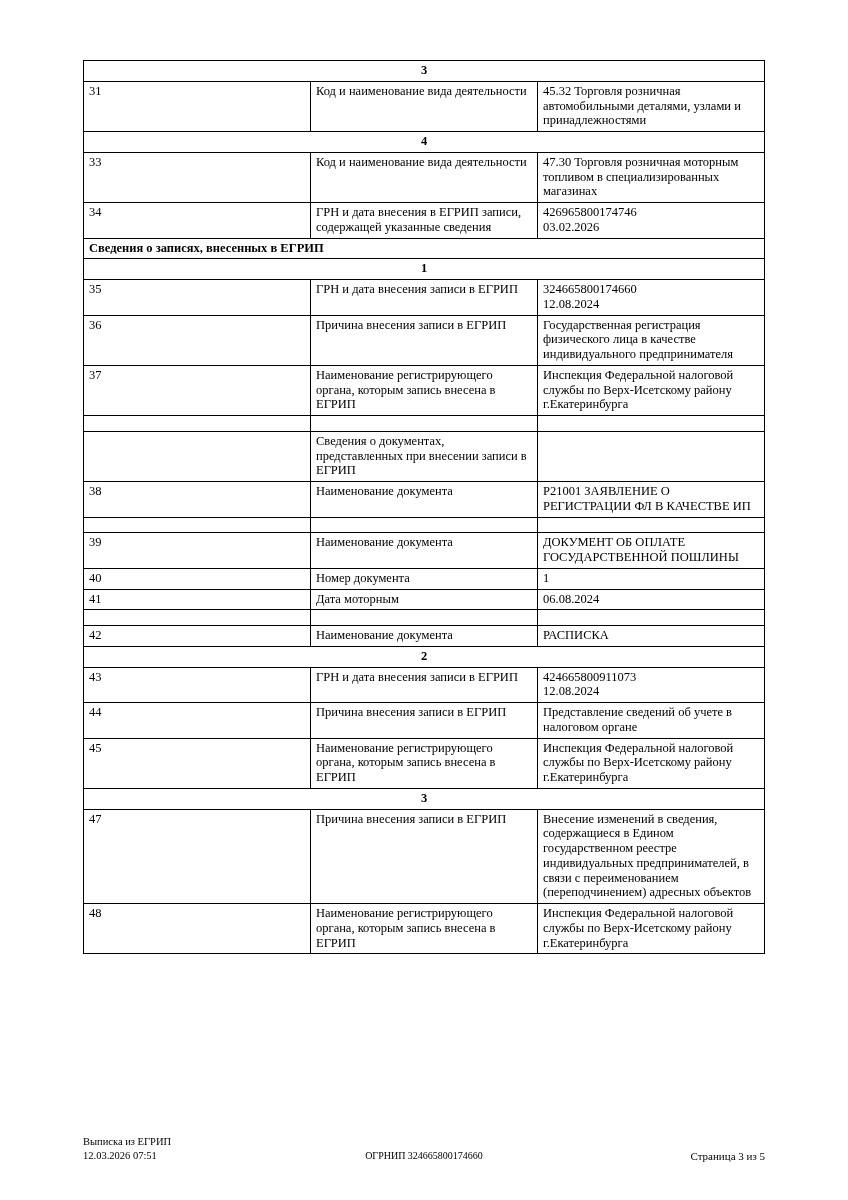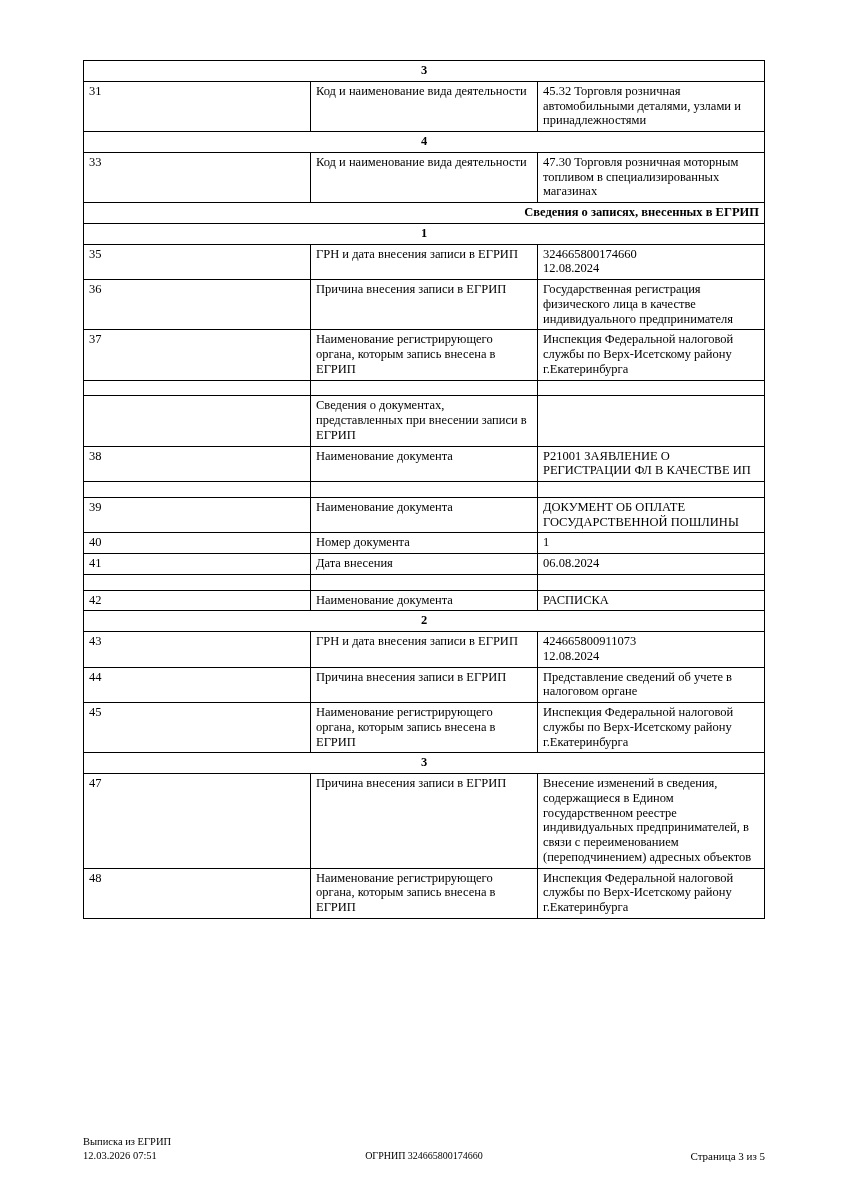--- a/index.html
+++ b/index.html
@@ -40,21 +40,21 @@
     text-align: left;
     vertical-align: top;
   }
   td.label {
     width: 322px;
   }
   td.value {
     width: 318px;
   }
   tr.section td {
-    text-align: right;
+    text-align: left;
     font-weight: bold;
   }
   tr.group-num td {
     text-align: center;
     font-weight: bold;
   }
   tr.spacer td {
     height: 11px;
     border: 1px solid #000000;
   }
@@ -114,20 +114,25 @@
           <td class="value">45.32 Торговля розничная автомобильными деталями, узлами и принадлежностями</td>
         </tr>
         <tr class="group-num">
           <td colspan="3">4</td>
         </tr>
         <tr>
           <td class="num">33</td>
           <td class="label">Код и наименование вида деятельности</td>
           <td class="value">47.30 Торговля розничная моторным топливом в специализированных магазинах</td>
         </tr>
+        <tr>
+          <td class="num">34</td>
+          <td class="label">ГРН и дата внесения в ЕГРИП записи, содержащей указанные сведения</td>
+          <td class="value">426965800174746<br>03.02.2026</td>
+        </tr>
         <tr class="section">
           <td colspan="3">Сведения о записях, внесенных в ЕГРИП</td>
         </tr>
         <tr class="group-num">
           <td colspan="3">1</td>
         </tr>
         <tr>
           <td class="num">35</td>
           <td class="label">ГРН и дата внесения записи в ЕГРИП</td>
           <td class="value">324665800174660<br>12.08.2024</td>
@@ -167,21 +172,21 @@
           <td class="label">Наименование документа</td>
           <td class="value">ДОКУМЕНТ ОБ ОПЛАТЕ ГОСУДАРСТВЕННОЙ ПОШЛИНЫ</td>
         </tr>
         <tr>
           <td class="num">40</td>
           <td class="label">Номер документа</td>
           <td class="value">1</td>
         </tr>
         <tr>
           <td class="num">41</td>
-          <td class="label">Дата внесения</td>
+          <td class="label">Дата моторным</td>
           <td class="value">06.08.2024</td>
         </tr>
         <tr class="spacer">
           <td class="num">&nbsp;</td>
           <td class="label">&nbsp;</td>
           <td class="value">&nbsp;</td>
         </tr>
         <tr>
           <td class="num">42</td>
           <td class="label">Наименование документа</td>

